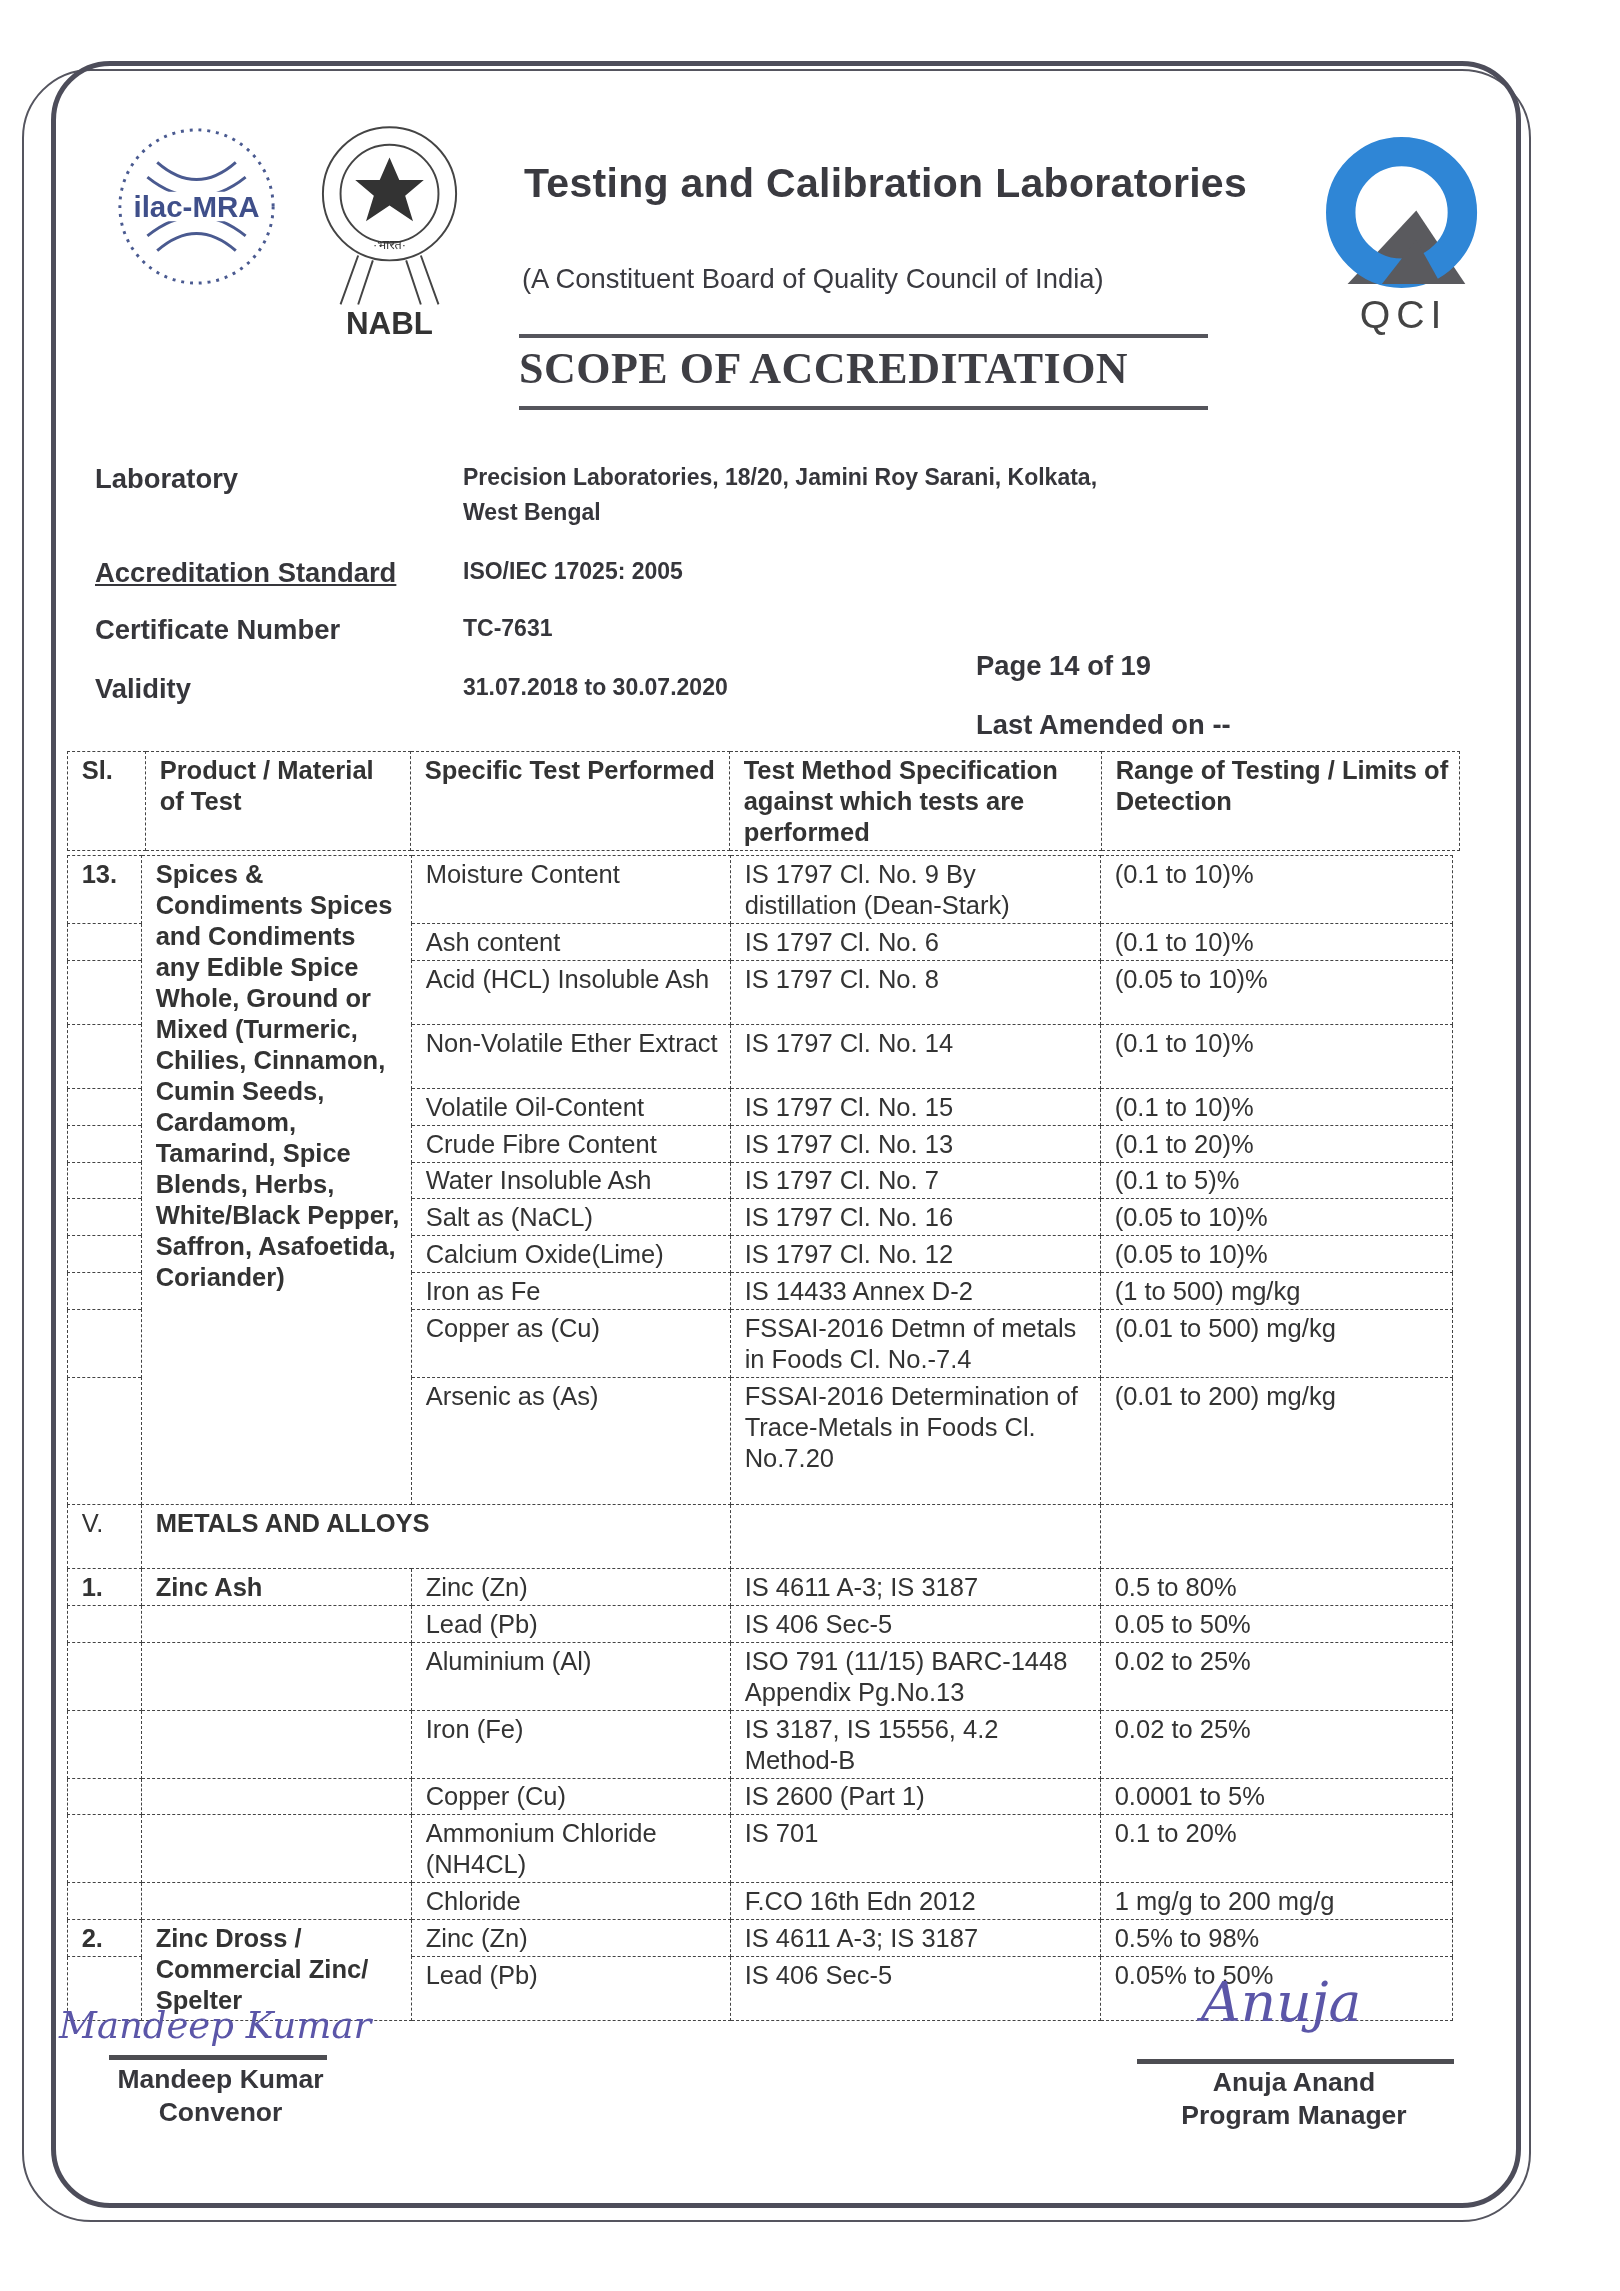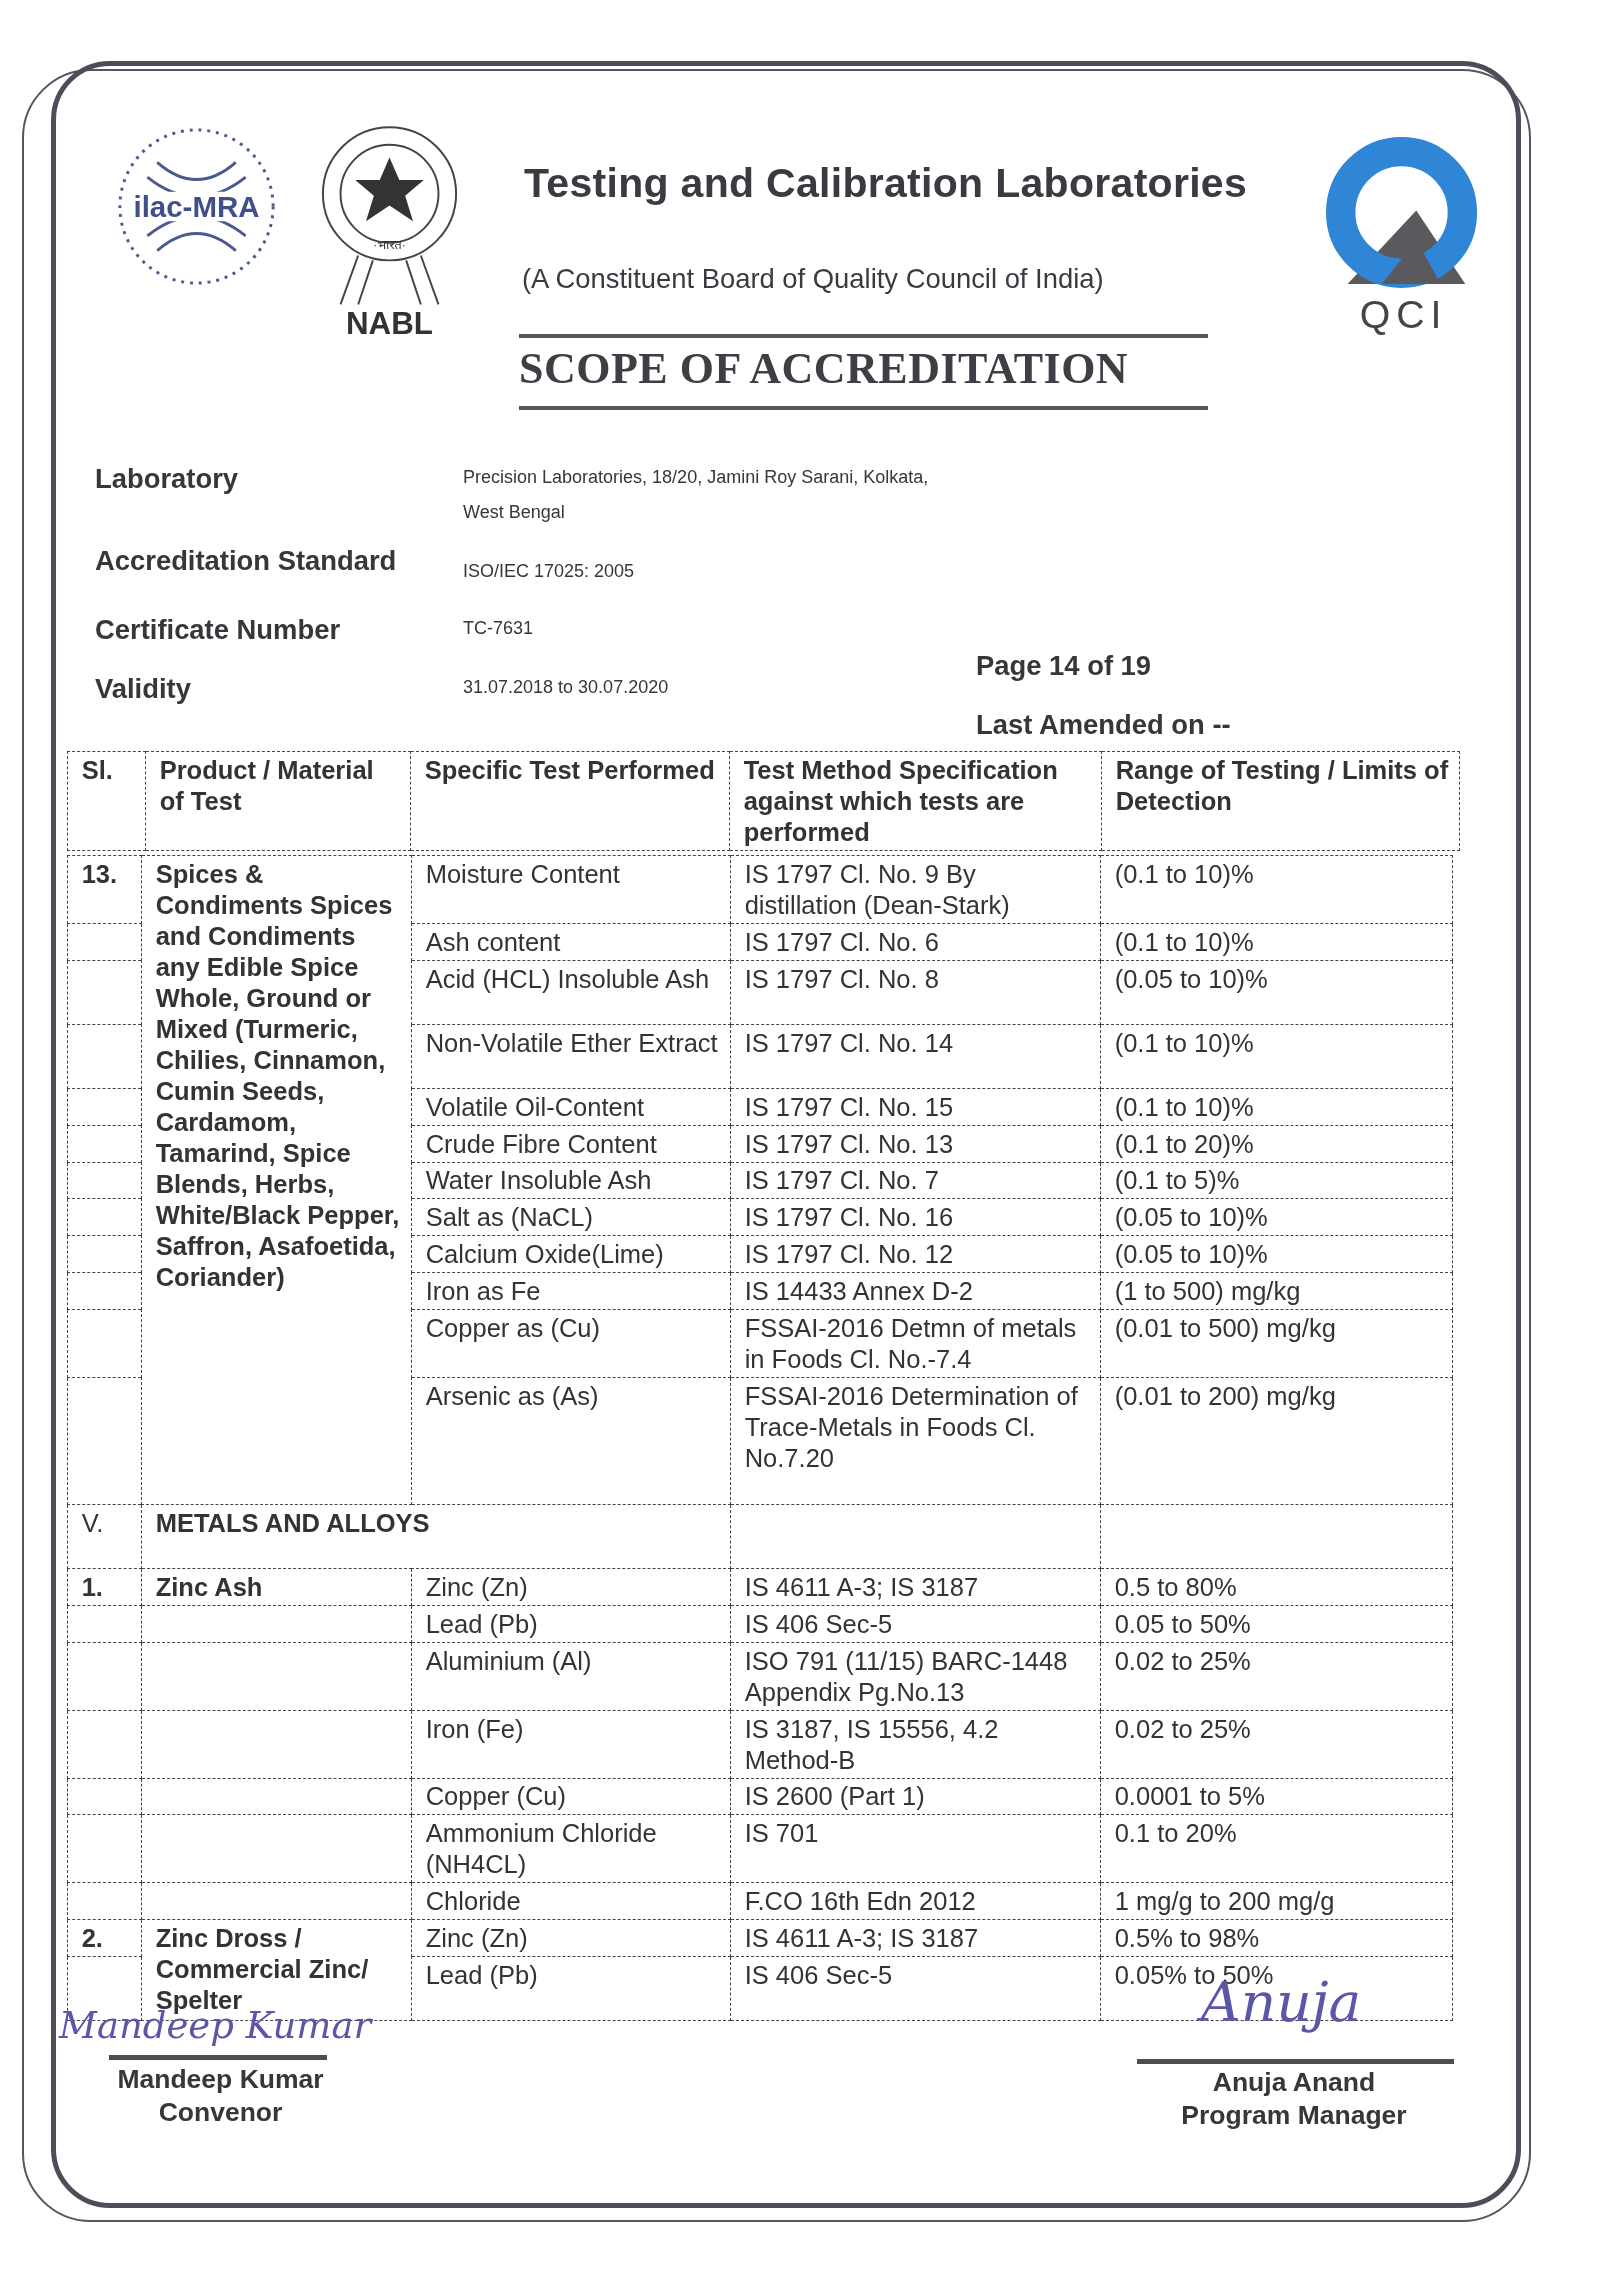--- a/index.html
+++ b/index.html
@@ -13,21 +13,21 @@
   .ilac { left:113px; top:123px; width:167px; height:167px;text-align:right; }
   .nabl { left:319px; top:123px; width:142px; height:216px; }
   .qci { left:1323px; top:132px; width:162px; height:206px; }
   .hdr-title { position:absolute; left:524px; top:162px; font-size:41px; font-weight:bold;
          color:#3a3a40; line-height:43px; letter-spacing:0.3px; }
   .hdr-sub { position:absolute; left:522px; top:263px; font-size:27.4px; color:#3a3a40; }
   .rule { position:absolute; left:519px; width:689px; height:3.9px; background:#55555c; }
   .scope-title { position:absolute; left:519px; top:343px; width:689px; font-family:"Liberation Serif", serif;
          font-size:44px; font-weight:bold; color:#3e3e44; letter-spacing:0.5px; }
   .meta-label { position:absolute; left:95px; font-size:27.4px; font-weight:bold; color:#36363b; }
-  .meta-val { position:absolute; left:463px; font-size:18px; font-weight:normal; color:#36363b; line-height:35px; }
+  .meta-val { position:absolute; left:463px; font-size:23px; font-weight:bold; color:#36363b; line-height:35px; }
   .meta-right { position:absolute; left:976px; font-size:27.4px; font-weight:bold; color:#36363b;margin-top:36px; }
   table.scope { position:absolute; left:67px; border-collapse:collapse; table-layout:fixed; }
   table.scope td { border:1.5px dashed #444; vertical-align:top; padding:2.9px 9.8px 2px 13.7px;
          font-size:25.5px; line-height:31px; color:#333; }
   .th td { font-weight:bold; font-size:26.5px; }
   .bold { font-weight:bold; }
   .sign-name { position:absolute; font-size:26.5px; font-weight:bold; text-align:center; color:#36363b; line-height:33px; }
   .sign-line { position:absolute; height:4.9px; background:#4d4d52; }
   .signature { position:absolute; font-family:"DejaVu Serif", serif; font-style:italic; color:#5b56a8; }
 </style>
@@ -77,21 +77,21 @@
 <div class="hdr-sub">(A Constituent Board of Quality Council of India)</div>
 <div class="rule" style="top:334px;"></div>
 <div class="scope-title">SCOPE OF ACCREDITATION</div>
 <div class="rule" style="top:406px;"></div>
 
 <div class="meta-label" style="top:463px;">Laboratory</div>
 <div class="meta-val" style="top:460px;">
   <div>Precision Laboratories, 18/20, Jamini Roy Sarani, Kolkata,</div>
   <div>West Bengal</div>
 </div>
-<div class="meta-label" style="top:545px;">Accreditation Standard</div>
+<div class="meta-label" style="top:557px;text-decoration:underline;">Accreditation Standard</div>
 <div class="meta-val" style="top:554px;">ISO/IEC 17025: 2005</div>
 <div class="meta-label" style="top:614px;">Certificate Number</div>
 <div class="meta-val" style="top:611px;">TC-7631</div>
 <div class="meta-right" style="top:614px;">Page 14 of 19</div>
 <div class="meta-label" style="top:673px;">Validity</div>
 <div class="meta-val" style="top:670px;">31.07.2018 to 30.07.2020</div>
 <div class="meta-right" style="top:673px;">Last Amended on  --</div>
 
 <table class="scope" style="top:751px; width:1392px;">
   <colgroup>

